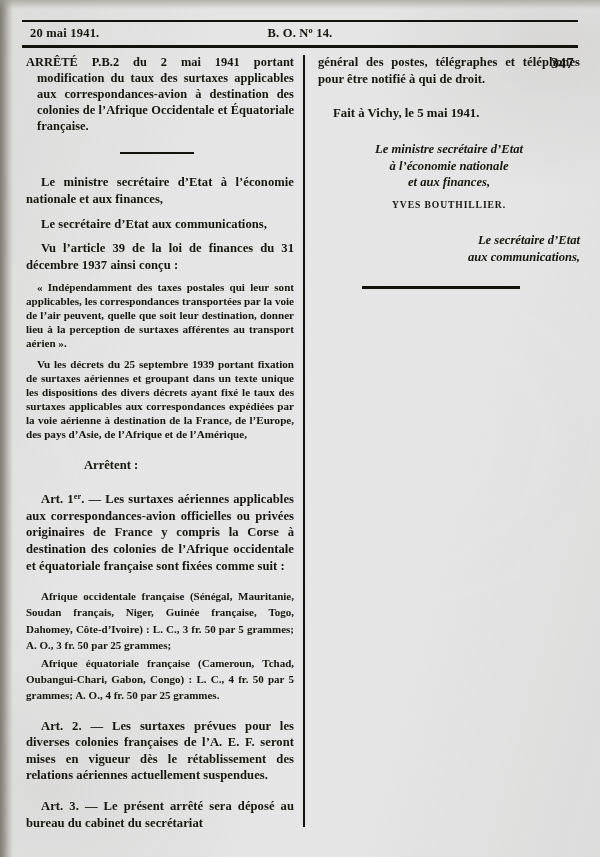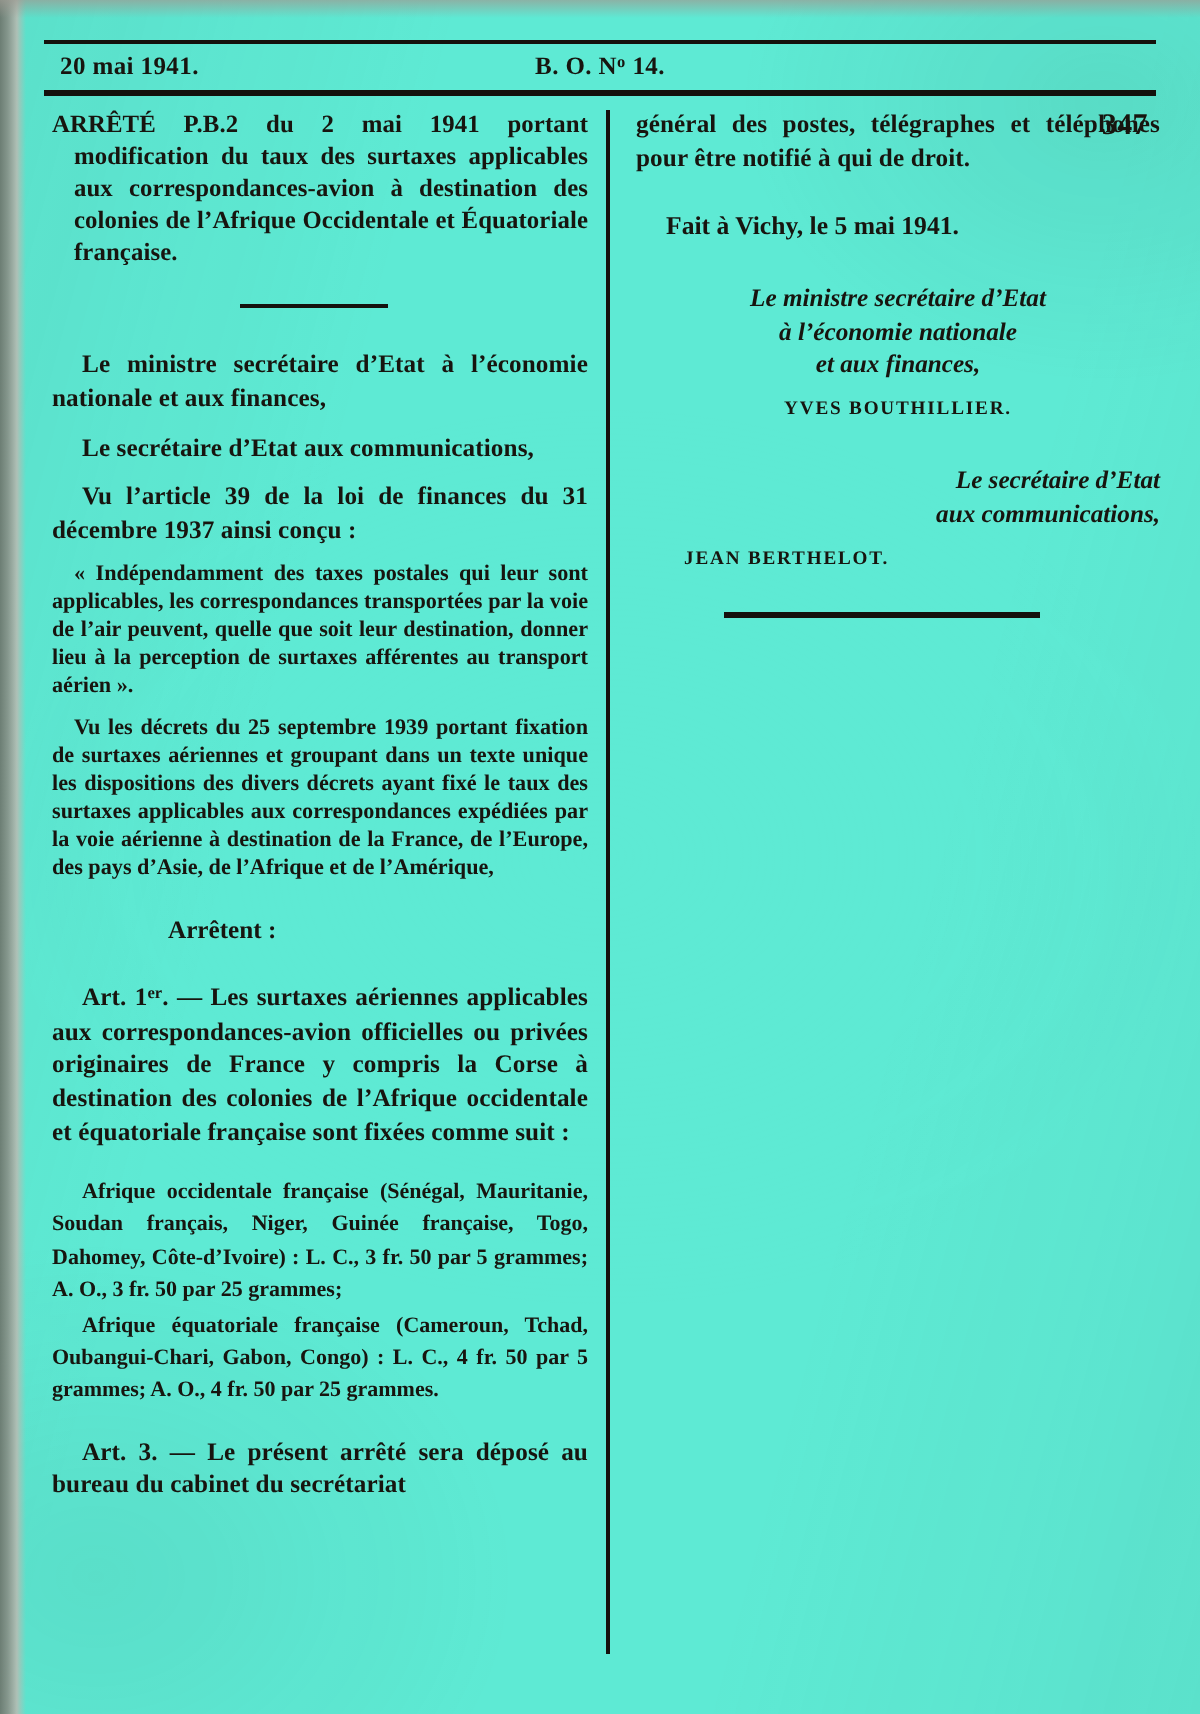--- a/index.html
+++ b/index.html
@@ -4,21 +4,21 @@
 <style>
   html, body {
     margin: 0;
     padding: 0;
     background: #8a8a8a;
   }
   #page {
     position: relative;
     width: 600px;
     height: 857px;
-    background: #5eead4;
+    background: #e5e5e5;
     overflow: hidden;
     font-family: "Liberation Serif", "DejaVu Serif", serif;
     color: #17150f;
   }
   
   #grain {
     position: absolute;
     inset: 0;
     pointer-events: none;
     background:
@@ -234,20 +234,21 @@
 
     <p class="quote-p">Vu les décrets du 25 septembre 1939 portant fixation de surtaxes aériennes et groupant dans un texte unique les dispositions des divers décrets ayant fixé le taux des surtaxes applicables aux correspondances expédiées par la voie aérienne à destination de la France, de l’Europe, des pays d’Asie, de l’Afrique et de l’Amérique,</p>
 
     <p class="centered-line">Arrêtent :</p>
 
     <p class="body-p"><span>Art. 1</span><span class="sup">er</span><span>. — Les surtaxes aériennes applicables aux correspondances-avion officielles ou privées originaires de France y compris la Corse à destination des colonies de l’Afrique occidentale et équatoriale française sont fixées comme suit :</span></p>
 
     <p class="tariff-p gap-before">Afrique occidentale française (Sénégal, Mauritanie, Soudan français, Niger, Guinée française, Togo, Dahomey, Côte-d’Ivoire) : L. C., 3 fr. 50 par 5 grammes; A. O., 3 fr. 50 par 25 grammes;</p>
     <p class="tariff-p">Afrique équatoriale française (Cameroun, Tchad, Oubangui-Chari, Gabon, Congo) : L. C., 4 fr. 50 par 5 grammes; A. O., 4 fr. 50 par 25 grammes.</p>
 
+    <p class="body-p gap-before">Art. 2. — Les surtaxes prévues pour les diverses colonies françaises de l’A. E. F. seront mises en vigueur dès le rétablissement des relations aériennes actuellement suspendues.</p>
 
     <p class="body-p gap-before">Art. 3. — Le présent arrêté sera déposé au bureau du cabinet du secrétariat</p>
   </div>
 
   <div id="col-right">
 
     <p class="r-cont">général des postes, télégraphes et téléphones pour être notifié à qui de droit.</p>
 
     <p class="r-date">Fait à Vichy, le 5 mai 1941.</p>
 
@@ -255,18 +256,17 @@
       <div>Le ministre secrétaire d’Etat</div>
       <div>à l’économie nationale</div>
       <div>et aux finances,</div>
     </div>
     <div class="sig-name">YVES BOUTHILLIER.</div>
 
     <div class="sig-block left-ish">
       <div>Le secrétaire d’Etat</div>
       <div>aux communications,</div>
     </div>
-    <div class="sig-name left-ish">JEAN BERTHELOT.</div>
 
     <div class="end-rule"></div>
   </div>
 
 </div>
 
 </body></html>

